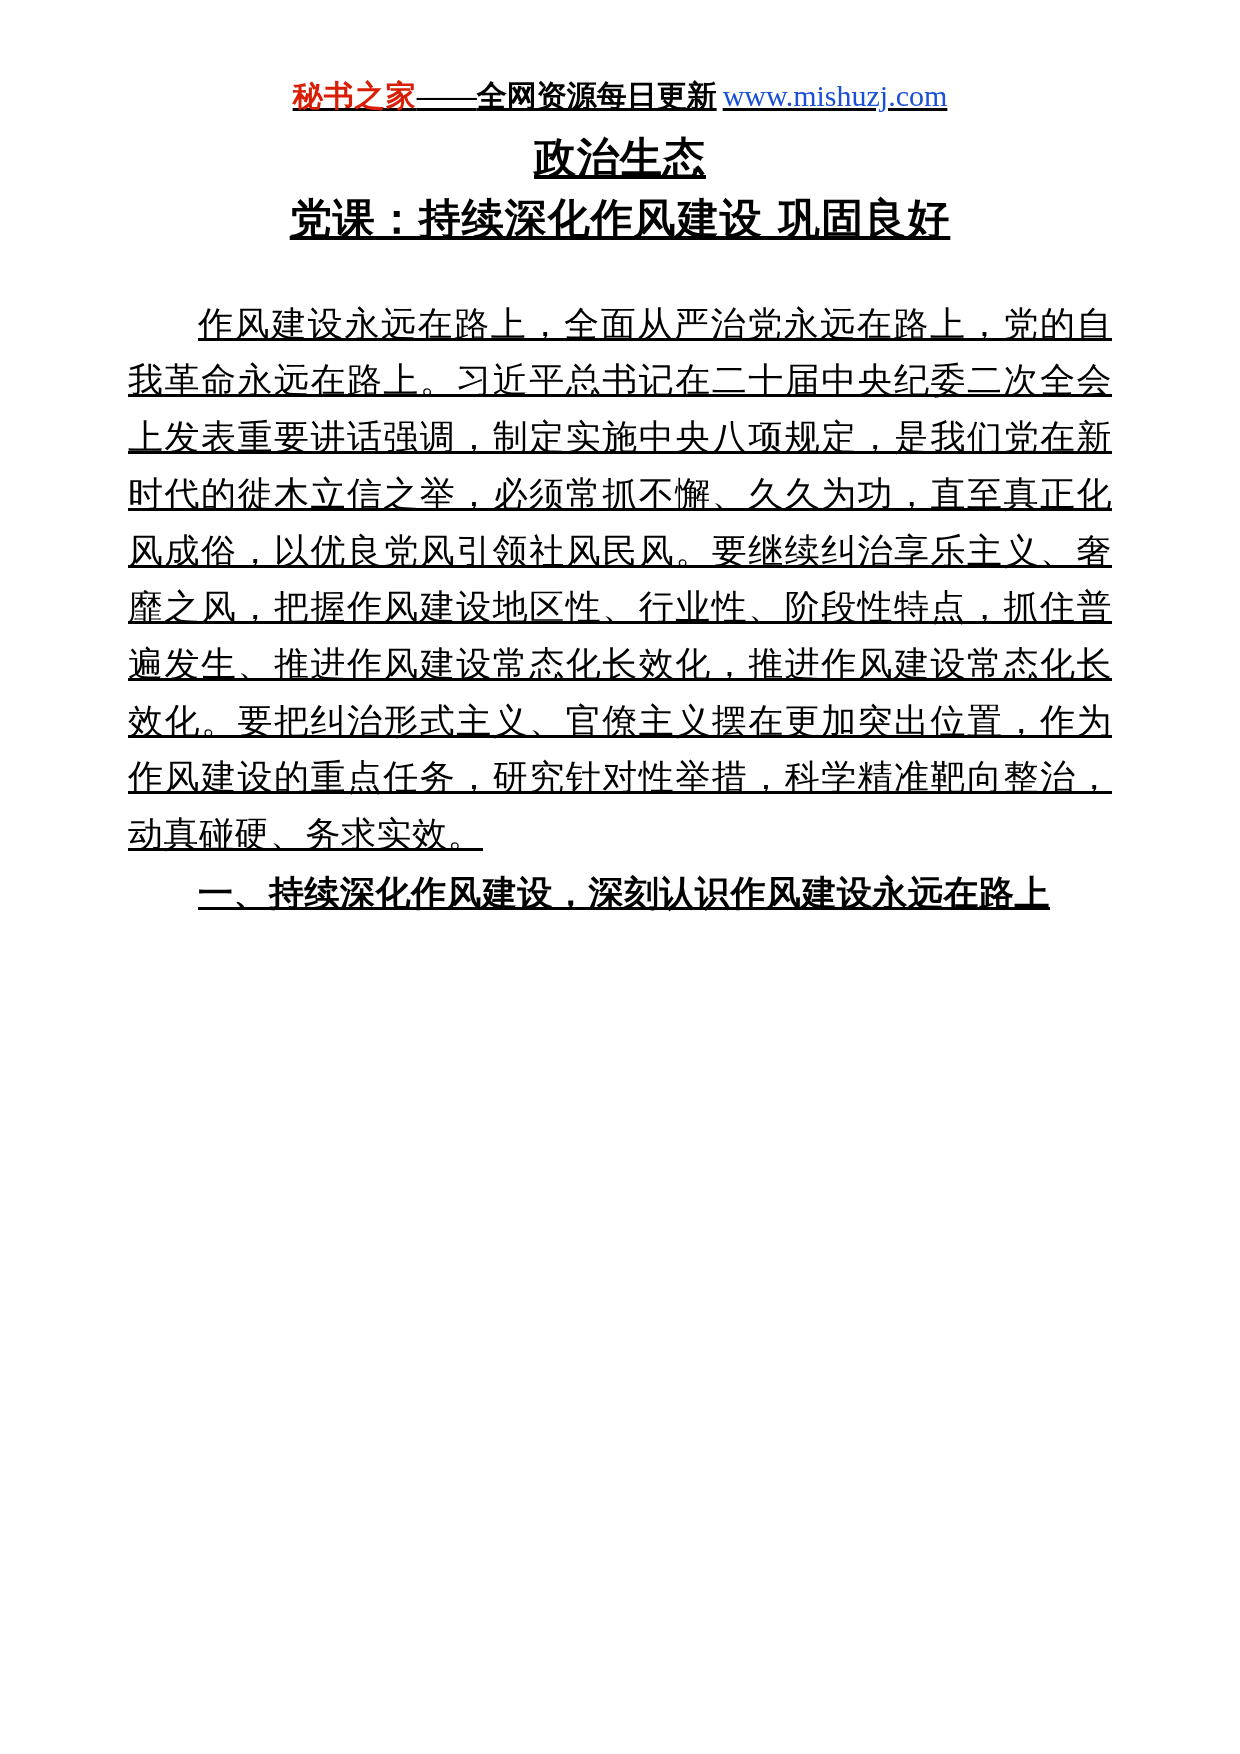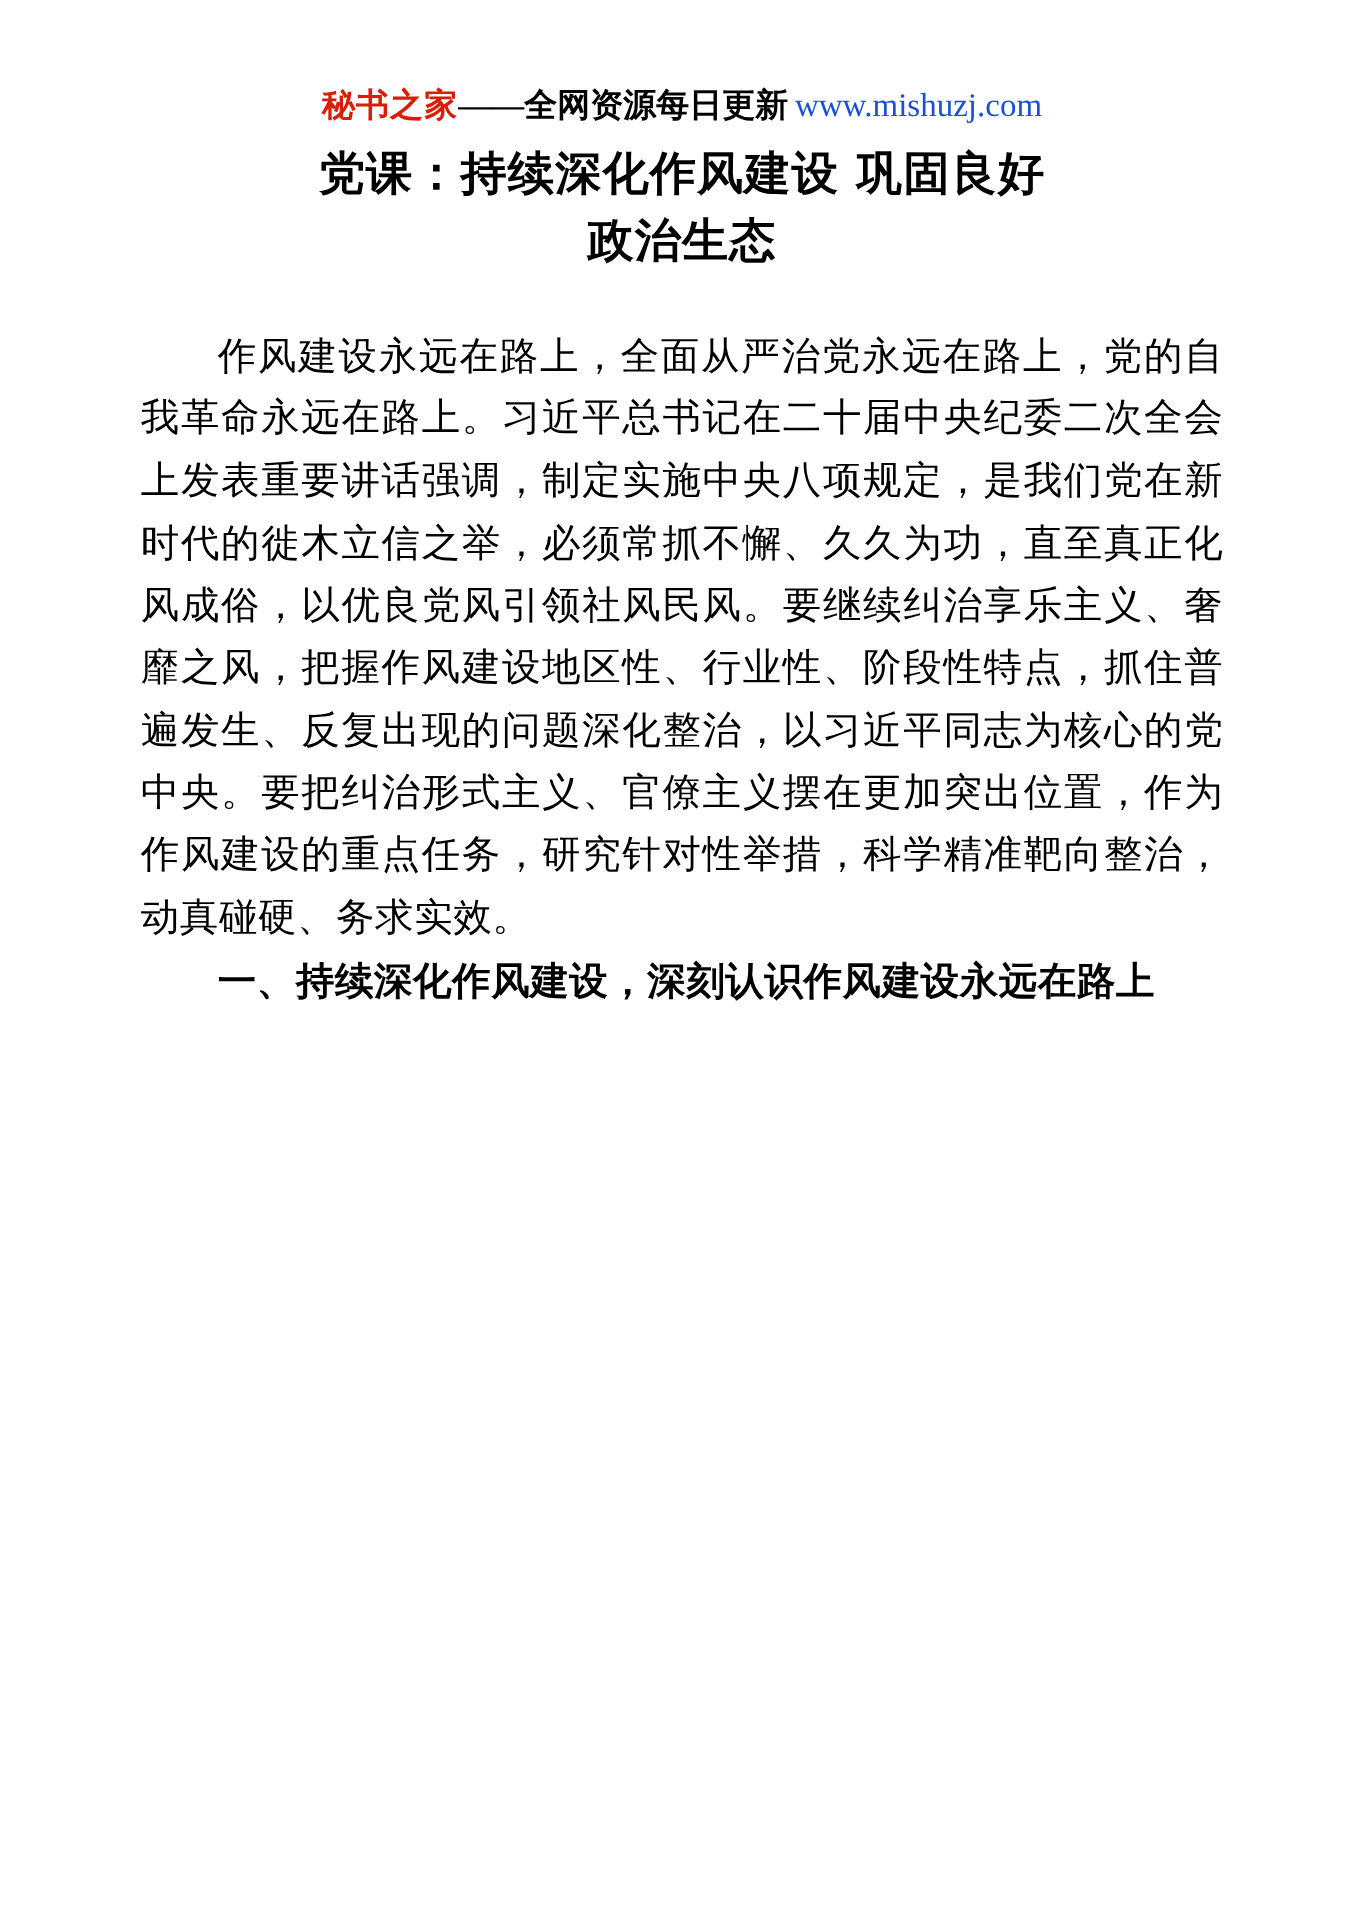--- a/index.html
+++ b/index.html
@@ -13,20 +13,21 @@
     font-family: "Liberation Serif", "DejaVu Serif", serif;
     color: #000000;
     overflow: hidden;
   }
   .page {
     position: relative;
     width: 1240px;
     height: 1248px;
     box-sizing: border-box;
     padding: 78px 128px 0 128px;
+    text-decoration: underline;
   }
   .watermark {
     text-align: center;
     font-size: 30px;
     line-height: 1.2;
     white-space: nowrap;
     margin-bottom: 14px;
     font-family: "Liberation Serif", "DejaVu Serif", serif;
   }
   .watermark .brand {
@@ -79,22 +80,22 @@
 </head>
 <body>
 
 <div class="page">
 
   <div class="watermark">
     <span class="brand">秘书之家</span><span class="dash">——</span><span class="tagline">全网资源每日更新</span><span class="site">www.mishuzj.com</span>
   </div>
 
   <h1 class="doc-title">
+    <span class="title-line">政治生态</span>
     <span class="title-line">党课：持续深化作风建设 巩固良好</span>
-    <span class="title-line">政治生态</span>
   </h1>
 
   <div class="body-block">
-    <p class="para">作风建设永远在路上，全面从严治党永远在路上，党的自我革命永远在路上。习近平总书记在二十届中央纪委二次全会上发表重要讲话强调，制定实施中央八项规定，是我们党在新时代的徙木立信之举，必须常抓不懈、久久为功，直至真正化风成俗，以优良党风引领社风民风。要继续纠治享乐主义、奢靡之风，把握作风建设地区性、行业性、阶段性特点，抓住普遍发生、反复出现的问题深化整治，以习近平同志为核心的党中央。要把纠治形式主义、官僚主义摆在更加突出位置，作为作风建设的重点任务，研究针对性举措，科学精准靶向整治，动真碰硬、务求实效。</p>
+    <p class="para">作风建设永远在路上，全面从严治党永远在路上，党的自我革命永远在路上。习近平总书记在二十届中央纪委二次全会上发表重要讲话强调，制定实施中央八项规定，是我们党在新时代的徙木立信之举，必须常抓不懈、久久为功，直至真正化风成俗，以优良党风引领社风民风。要继续纠治享乐主义、奢靡之风，把握作风建设地区性、行业性、阶段性特点，抓住普遍发生、推进作风建设常态化长效化，推进作风建设常态化长效化。要把纠治形式主义、官僚主义摆在更加突出位置，作为作风建设的重点任务，研究针对性举措，科学精准靶向整治，动真碰硬、务求实效。</p>
     <p class="para heading">一、持续深化作风建设，深刻认识作风建设永远在路上</p>
   </div>
 
 </div>
 
 </body></html>

